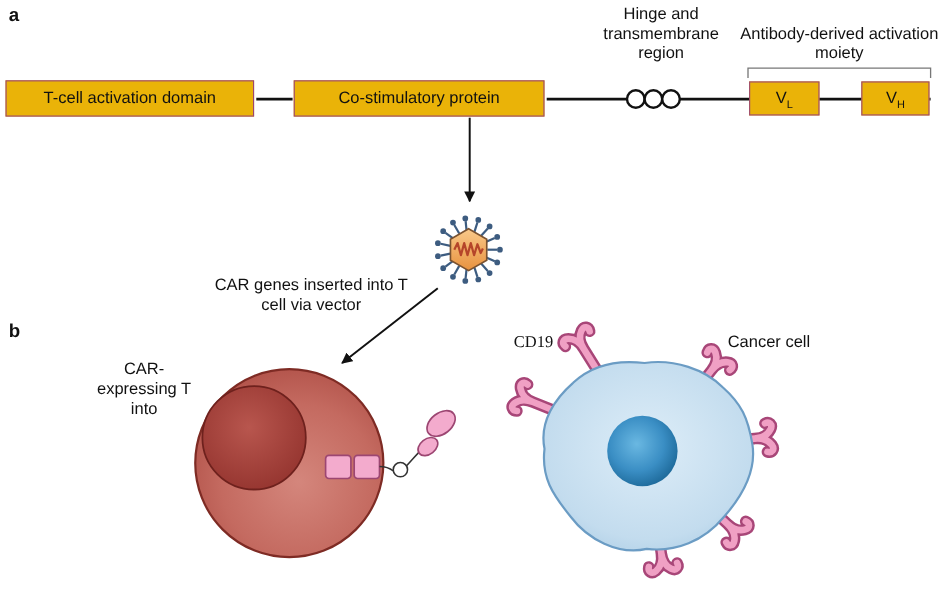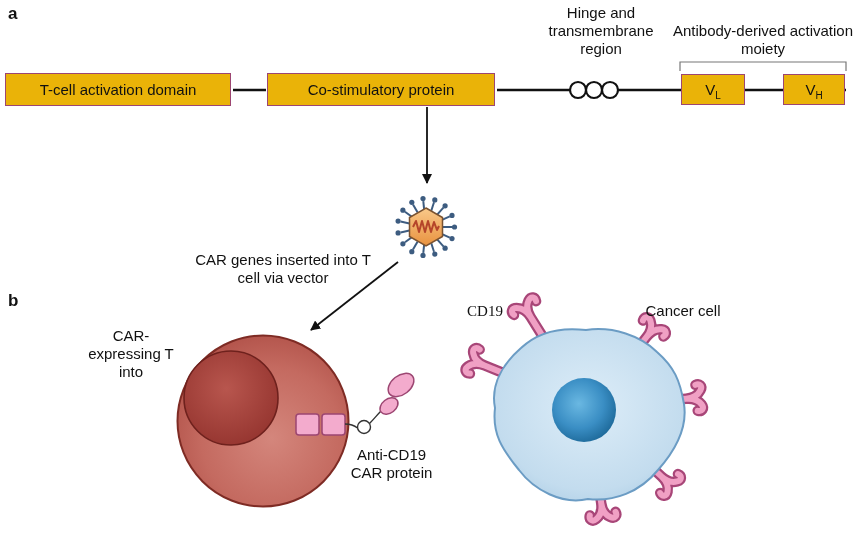--- a/index.html
+++ b/index.html
@@ -157,17 +157,16 @@
   </div>
   <div class="domain-box" style="left:783px; top:74px; width:62px; height:31px;">
     <span><span>V</span><sub>H</sub></span>
   </div>
 
   <div class="lbl" style="left:540px; top:4px; width:122px;">Hinge and transmembrane region</div>
   <div class="lbl" style="left:672px; top:22px; width:182px;">Antibody-derived activation moiety</div>
   <div class="lbl" style="left:193px; top:203px; width:180px;margin-top:48px;">CAR genes inserted into T cell via vector</div>
 
   <div class="lbl" style="left:85px; top:327px; width:92px;">CAR-expressing T into</div>
-  <div class="lbl" style="left:344px; top:446px; width:95px;">Anti-CD19 CAR protein</div>
   <div class="lbl" style="left:455px; top:302px; width:60px;font-family:Liberation Serif, serif;">CD19</div>
-  <div class="lbl" style="left:628px; top:302px; width:110px;">Cancer cell</div>
+  <div class="lbl" style="left:644px; top:302px; width:110px;">Cancer cell</div>
 
 </div>
 
 </body></html>

